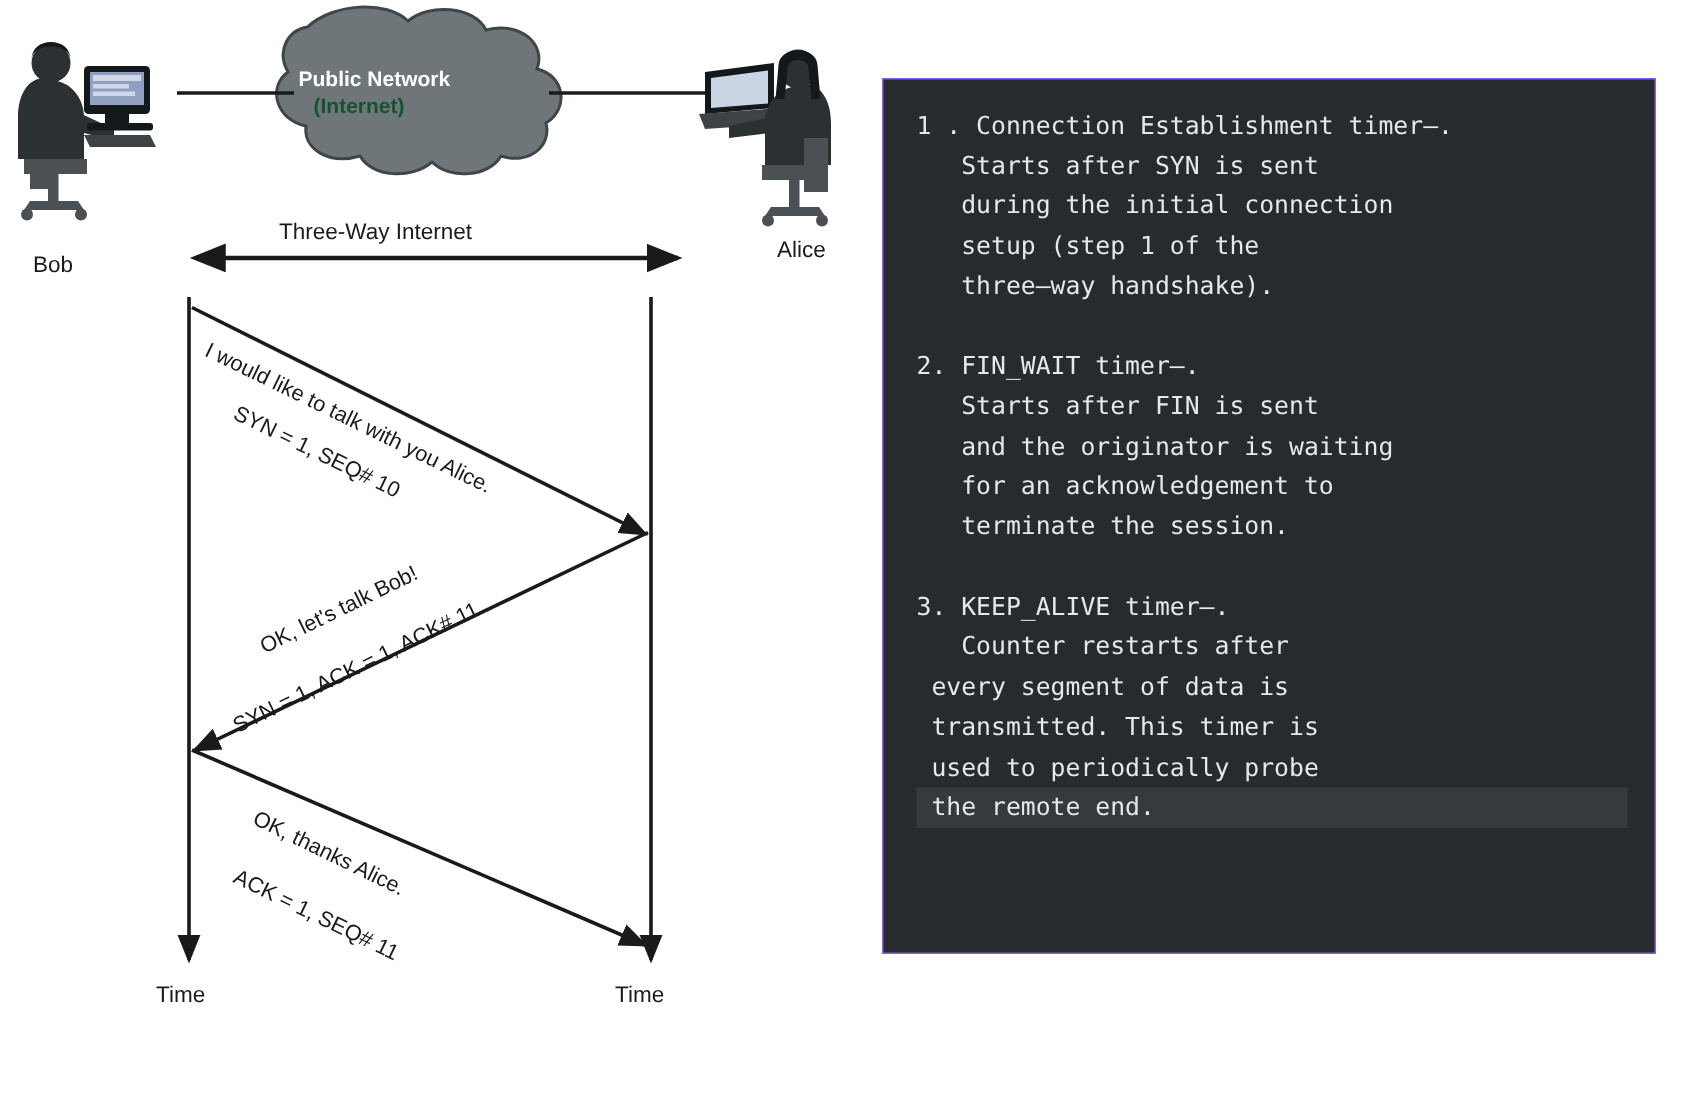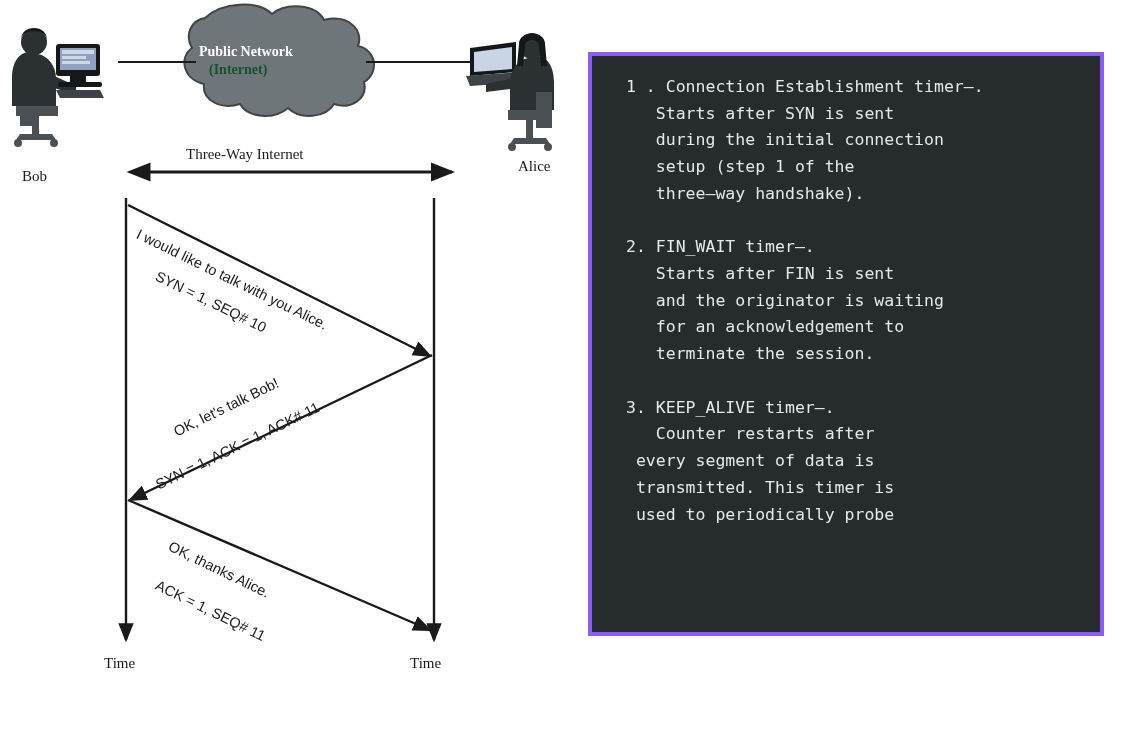--- a/index.html
+++ b/index.html
@@ -28,21 +28,21 @@
     width: 570px;
     height: 700px;
   }
   #diagram svg {
     position: absolute;
     left: 0; top: 0;
   }
 
   .lbl {
     position: absolute;
-    font-family: Liberation Serif, serif;
+    font-family: Liberation Sans, sans-serif;
     color: #1a1a1a;
     white-space: nowrap;
   }
   .lbl-bob     { left: 22px;  top: 168px; font-size: 15px; }
   .lbl-alice   { left: 498px; top: 158px; font-size: 15px; margin-left: 20px; }
   .lbl-hs      { left: 186px; top: 146px; font-size: 15px; }
   .lbl-time-l  { left: 104px; top: 655px; font-size: 15px; }
   .lbl-time-r  { left: 410px; top: 655px; font-size: 15px; }
   .lbl-cloud1  { left: 199px; top: 44px;  font-size: 14px; font-weight: bold; color: #ffffff; }
   .lbl-cloud2  { left: 209px; top: 62px;  font-size: 14px; font-weight: bold; color: #14532d; }
@@ -64,23 +64,23 @@
   .msg-3b { left: 160px; top: 577px; transform: rotate(26deg); }
 
   
   #console {
     position: absolute;
     left: 588px;
     top: 52px;
     width: 516px;
     height: 584px;
     background: #262b2e;
-    border: 4px solid #8b5cf6;
+    border: 1px solid #8b5cf6;
     box-sizing: border-box;
-    padding: 18px 18px 12px 34px;
+    padding: 18px 18px 12px 22px;
   }
   #console pre {
     margin: 0;
     font-family: "DejaVu Sans Mono", monospace;
     font-size: 16.5px;
     line-height: 1.62;
     color: #e6e9ea;
     white-space: pre;
   }
   .highlight-line {
@@ -215,15 +215,16 @@
    Starts after FIN is sent
    and the originator is waiting
    for an acknowledgement to
    terminate the session.
 
 3. KEEP_ALIVE timer—.
    Counter restarts after
  every segment of data is
  transmitted. This timer is
  used to periodically probe</pre>
+    <pre><span class="highlight-line"> the remote end.</span></pre>
   </div>
 
 </div>
 
 </body></html>

